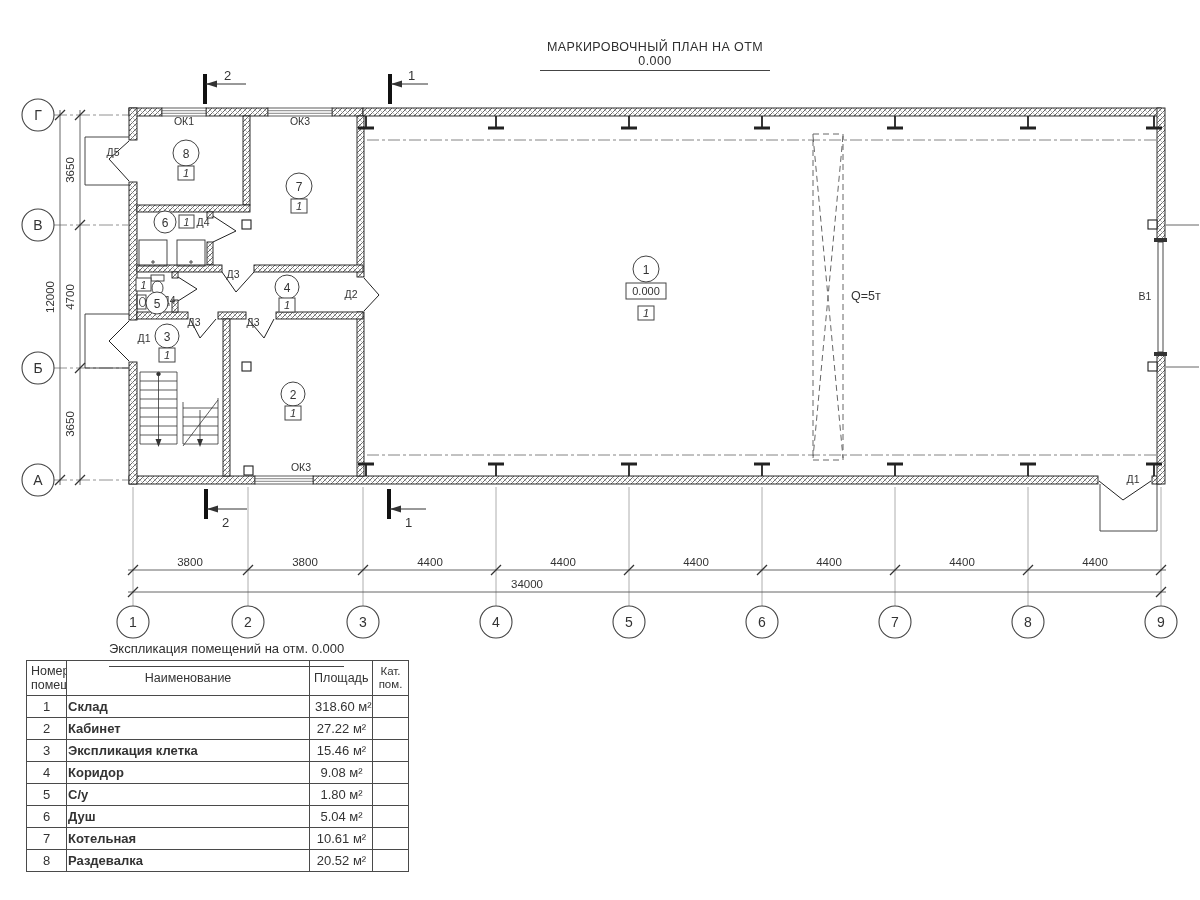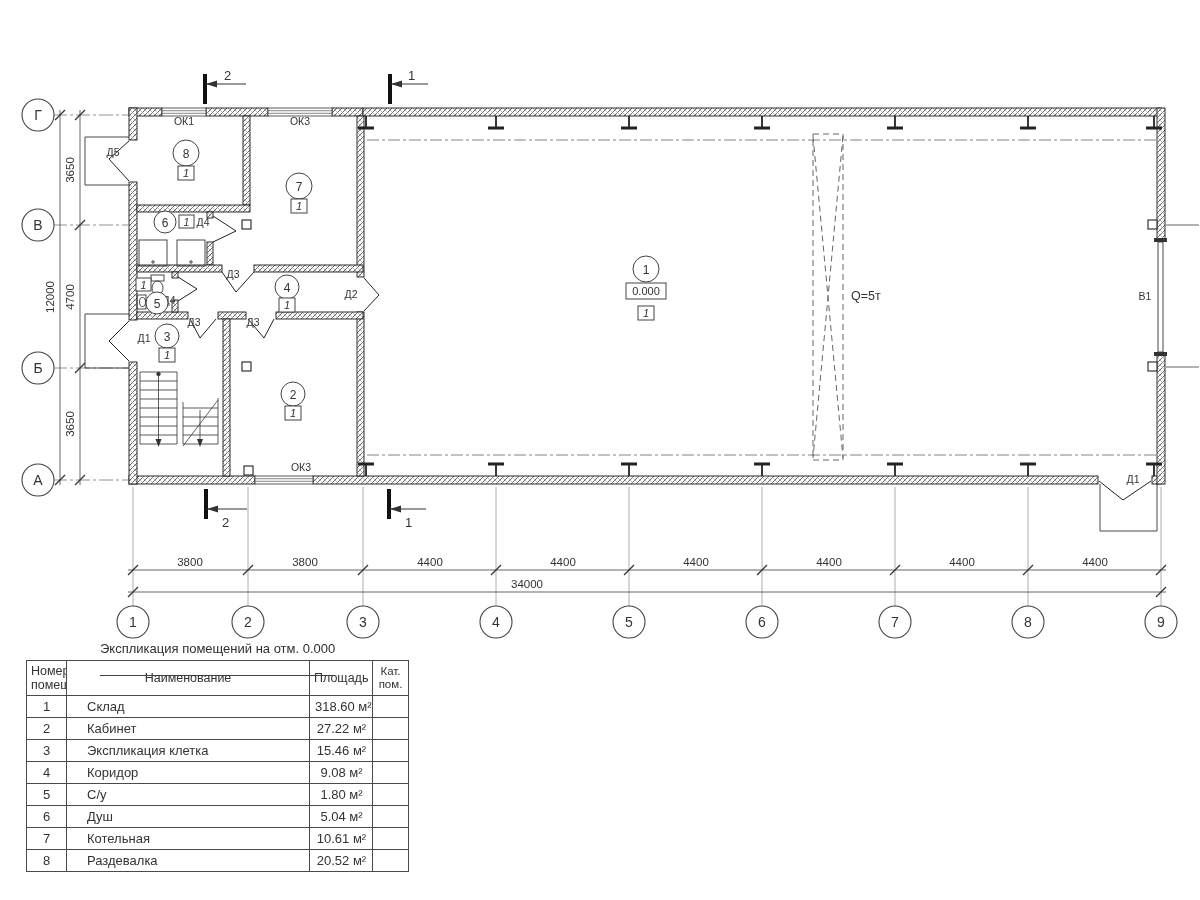--- a/index.html
+++ b/index.html
@@ -2,38 +2,39 @@
 <html><head>
 <meta charset="utf-8">
 <style>
   html,body{margin:0;padding:0;background:#fff;width:1200px;height:900px;overflow:hidden;
     font-family:"Liberation Sans", sans-serif;color:#333;}
   #stage{position:relative;width:1200px;height:900px;background:#ffffff;}
   .plan-title{position:absolute;left:540px;top:40px;width:230px;text-align:center;
     font-size:12.5px;letter-spacing:.4px;color:#2e2e2e;border-bottom:1px solid #444;padding-bottom:2px;}
   svg{position:absolute;left:0;top:0;}
   svg text{font-family:"Liberation Sans", sans-serif;fill:#333;}
-  .tbl-title{position:absolute;left:100px;top:641px;font-size:13px;color:#2e2e2e;
-    border-bottom:1px solid #444;padding-bottom:19px;}
+  .tbl-title{position:absolute;left:109px;top:641px;font-size:13px;color:#2e2e2e;
+    border-bottom:1px solid #444;padding-bottom:10px;}
   table.expl{position:absolute;left:26px;top:660px;border-collapse:collapse;table-layout:fixed;
     width:382px;font-size:13px;color:#333;border:1.5px solid #3a3a3a;}
   table.expl th,table.expl td{border:1px solid #4a4a4a;padding:0 4px;height:21px;
     font-weight:normal;overflow:hidden;white-space:nowrap;}
   table.expl thead th{height:34px;text-align:center;font-size:12.5px;line-height:1.15;}
   table.expl td.c-num{text-align:center;}
-  table.expl td.c-name{padding-left:20px;text-align:left;}
+  table.expl td.c-name{padding-left:1px;text-align:left;font-weight:bold;}
   table.expl td.c-area{padding-left:5px;text-align:center;}
   table.expl td.c-name.total{text-align:right;padding-right:6px;}
   table.expl th.small{font-size:11.5px;}
 </style>
 </head>
 <body>
 
 <div id="stage">
 
+  <div class="plan-title">МАРКИРОВОЧНЫЙ ПЛАН НА ОТМ 0.000</div>
 
   <svg width="1200" height="660" viewBox="0 0 1200 660">
     <defs>
       <pattern id="wallhatch" width="5" height="5" patternUnits="userSpaceOnUse">
         <rect width="5" height="5" fill="#fff"></rect>
         <path d="M0,5L5,0" stroke="#555" stroke-width="0.9"></path>
         <path d="M0,0L5,5" stroke="#999" stroke-width="0.6"></path>
       </pattern>
     </defs>
 

